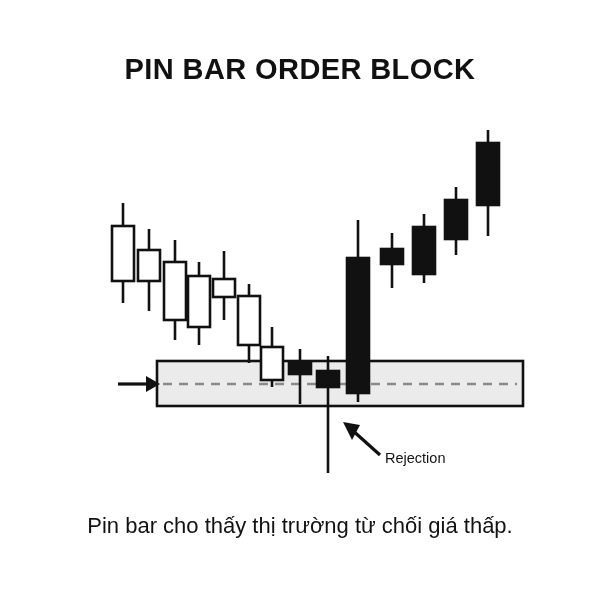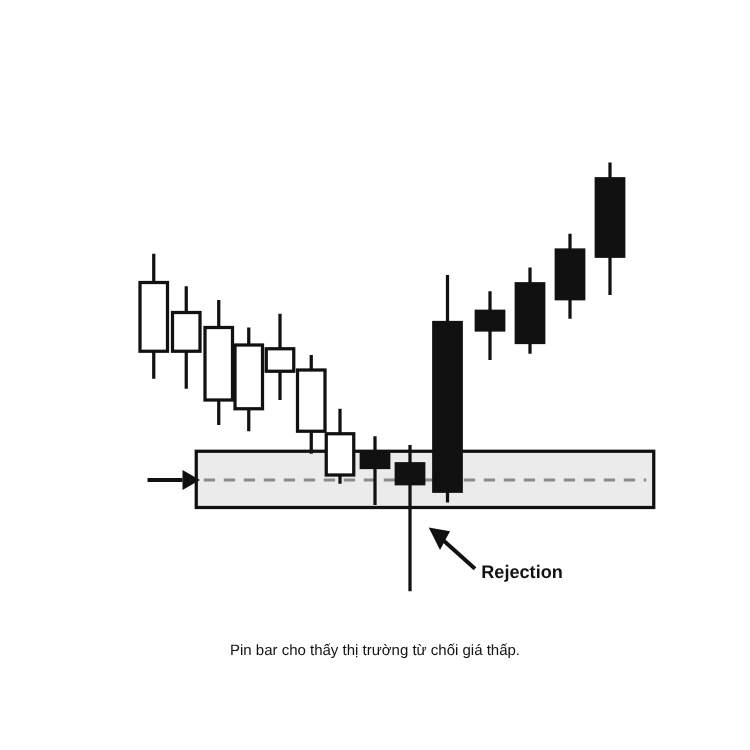--- a/index.html
+++ b/index.html
@@ -32,56 +32,57 @@
     letter-spacing: 0.4px;
     color: #111111;
     line-height: 1.1;
   }
   .caption {
     position: absolute;
     left: 0;
     top: 513px;
     width: 600px;
     text-align: center;
-    font-size: 12px;
+    font-size: 22px;
     font-weight: 400;
     color: #121212;
     line-height: 1.2;
   }
   .demand-label {
     position: absolute;
     left: 28px;
     top: 367px;
     width: 96px;
     text-align: center;
     font-size: 14.5px;
     font-weight: 700;
     color: #111111;
     line-height: 1.25;
   }
   .rejection-label {
     position: absolute;
     left: 385px;
     top: 450px;
     font-size: 14.5px;
-    font-weight: 700;
+    font-weight: 400;
     color: #121212;
     line-height: 1.2;
   }
   svg.chart {
     position: absolute;
     left: 0;
     top: 0;
   }
 </style>
 </head>
 <body>
 
 <div id="infographic">
 
+  <div class="title">PIN BAR ORDER BLOCK</div>
 
   <svg class="chart" width="600" height="600" viewBox="0 0 600 600">
 
     <g>
       <rect id="zone-rect" x="157" y="361" width="366" height="45" fill="#ebebeb" stroke="#111111" stroke-width="2.6"></rect>
       <line id="zone-mid" x1="163" y1="384" x2="517" y2="384" stroke="#8a8a8a" stroke-width="2.4" stroke-dasharray="9 7"></line>
     </g>
 
     <g id="candles">
         <g>

